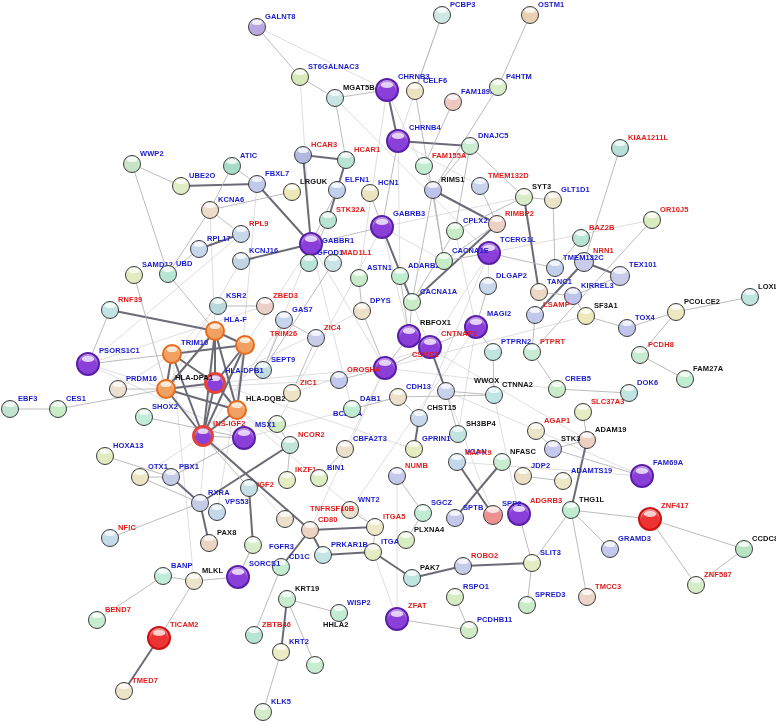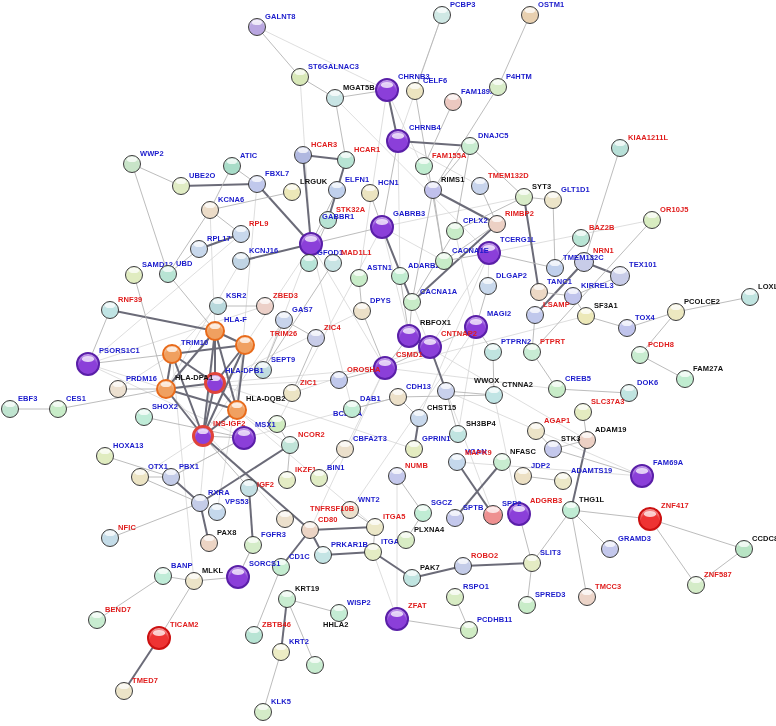--- a/index.html
+++ b/index.html
@@ -323,21 +323,21 @@
       <span class="lbl red" style="left: 505px; top: 209px;">RIMBP2</span>
       <div class="node" title="RPL9" style="left: 232px; top: 225px; width: 18px; height: 18px; background: radial-gradient(circle at 50% 70%, rgb(200, 216, 236) 0%, rgb(200, 216, 236) 55%, rgb(255, 255, 255) 100%);"></div>
       <span class="lbl red" style="left: 249px; top: 219px;">RPL9</span>
       <div class="node" title="RPL17" style="left: 190px; top: 240px; width: 18px; height: 18px; background: radial-gradient(circle at 50% 70%, rgb(200, 216, 236) 0%, rgb(200, 216, 236) 55%, rgb(255, 255, 255) 100%);"></div>
       <span class="lbl blue" style="left: 207px; top: 234px;">RPL17</span>
       <div class="node" title="BAZ2B" style="left: 572px; top: 229px; width: 18px; height: 18px; background: radial-gradient(circle at 50% 70%, rgb(184, 228, 212) 0%, rgb(184, 228, 212) 55%, rgb(255, 255, 255) 100%);"></div>
       <span class="lbl red" style="left: 589px; top: 223px;">BAZ2B</span>
       <div class="node" title="KCNJ16" style="left: 232px; top: 252px; width: 18px; height: 18px; background: radial-gradient(circle at 50% 70%, rgb(192, 212, 228) 0%, rgb(192, 212, 228) 55%, rgb(255, 255, 255) 100%);"></div>
       <span class="lbl blue" style="left: 249px; top: 246px;">KCNJ16</span>
       <div class="node big" title="GABBR1" style="left: 299px; top: 232px; width: 24px; height: 24px; background: radial-gradient(circle at 50% 70%, rgb(139, 63, 217) 0%, rgb(139, 63, 217) 55%, rgb(255, 255, 255) 100%);"></div>
-      <span class="lbl blue" style="left: 322px; top: 212px;">GABBR1</span>
+      <span class="lbl blue" style="left: 322px; top: 236px;">GABBR1</span>
       <div class="node big" title="TCERG1L" style="left: 477px; top: 241px; width: 24px; height: 24px; background: radial-gradient(circle at 50% 70%, rgb(139, 63, 217) 0%, rgb(139, 63, 217) 55%, rgb(255, 255, 255) 100%);"></div>
       <span class="lbl blue" style="left: 500px; top: 235px;">TCERG1L</span>
       <div class="node" title="NRN1" style="left: 574px; top: 252px; width: 20px; height: 20px; background: radial-gradient(circle at 50% 70%, rgb(200, 204, 232) 0%, rgb(200, 204, 232) 55%, rgb(255, 255, 255) 100%);"></div>
       <span class="lbl red" style="left: 593px; top: 246px;">NRN1</span>
       <div class="node" title="TEX101" style="left: 610px; top: 266px; width: 20px; height: 20px; background: radial-gradient(circle at 50% 70%, rgb(200, 204, 232) 0%, rgb(200, 204, 232) 55%, rgb(255, 255, 255) 100%);"></div>
       <span class="lbl blue" style="left: 629px; top: 260px;">TEX101</span>
       <div class="node" title="SAMD12" style="left: 125px; top: 266px; width: 18px; height: 18px; background: radial-gradient(circle at 50% 70%, rgb(224, 236, 192) 0%, rgb(224, 236, 192) 55%, rgb(255, 255, 255) 100%);"></div>
       <span class="lbl blue" style="left: 142px; top: 260px;">SAMD12</span>
       <div class="node" title="UBD" style="left: 159px; top: 265px; width: 18px; height: 18px; background: radial-gradient(circle at 50% 70%, rgb(184, 228, 212) 0%, rgb(184, 228, 212) 55%, rgb(255, 255, 255) 100%);"></div>
       <span class="lbl blue" style="left: 176px; top: 259px;">UBD</span>
@@ -407,21 +407,21 @@
       <span class="lbl red" style="left: 648px; top: 340px;">PCDH8</span>
       <div class="node hlap" title="HLA-DPB1" style="left: 204px; top: 372px; width: 22px; height: 22px; background: radial-gradient(circle at 50% 70%, rgb(139, 63, 217) 0%, rgb(139, 63, 217) 55%, rgb(255, 255, 255) 100%);"></div>
       <span class="lbl blue" style="left: 225px; top: 366px;">HLA-DPB1</span>
       <div class="node" title="PRDM16" style="left: 109px; top: 380px; width: 18px; height: 18px; background: radial-gradient(circle at 50% 70%, rgb(236, 224, 208) 0%, rgb(236, 224, 208) 55%, rgb(255, 255, 255) 100%);"></div>
       <span class="lbl blue" style="left: 126px; top: 374px;">PRDM16</span>
       <div class="node hla" title="HLA-DPA1" style="left: 156px; top: 379px; width: 20px; height: 20px; background: radial-gradient(circle at 50% 70%, rgb(240, 160, 96) 0%, rgb(240, 160, 96) 55%, rgb(255, 255, 255) 100%);"></div>
       <span class="lbl black" style="left: 175px; top: 373px;">HLA-DPA1</span>
       <div class="node" title="ZIC1" style="left: 283px; top: 384px; width: 18px; height: 18px; background: radial-gradient(circle at 50% 70%, rgb(236, 228, 196) 0%, rgb(236, 228, 196) 55%, rgb(255, 255, 255) 100%);"></div>
       <span class="lbl red" style="left: 300px; top: 378px;">ZIC1</span>
       <div class="node big" title="CSMD1" style="left: 373px; top: 356px; width: 24px; height: 24px; background: radial-gradient(circle at 50% 70%, rgb(139, 63, 217) 0%, rgb(139, 63, 217) 55%, rgb(255, 255, 255) 100%);"></div>
-      <span class="lbl red" style="left: 396px; top: 350px;">CSMD1</span>
+      <span class="lbl red" style="left: 396px; top: 350px; padding-left: 16px;">CSMD1</span>
       <div class="node" title="OROSHA" style="left: 330px; top: 371px; width: 18px; height: 18px; background: radial-gradient(circle at 50% 70%, rgb(192, 200, 236) 0%, rgb(192, 200, 236) 55%, rgb(255, 255, 255) 100%);"></div>
       <span class="lbl red" style="left: 347px; top: 365px;">OROSHA</span>
       <div class="node" title="CREB5" style="left: 548px; top: 380px; width: 18px; height: 18px; background: radial-gradient(circle at 50% 70%, rgb(200, 236, 200) 0%, rgb(200, 236, 200) 55%, rgb(255, 255, 255) 100%);"></div>
       <span class="lbl blue" style="left: 565px; top: 374px;">CREB5</span>
       <div class="node" title="DOK6" style="left: 620px; top: 384px; width: 18px; height: 18px; background: radial-gradient(circle at 50% 70%, rgb(192, 228, 224) 0%, rgb(192, 228, 224) 55%, rgb(255, 255, 255) 100%);"></div>
       <span class="lbl blue" style="left: 637px; top: 378px;">DOK6</span>
       <div class="node" title="FAM27A" style="left: 676px; top: 370px; width: 18px; height: 18px; background: radial-gradient(circle at 50% 70%, rgb(192, 236, 208) 0%, rgb(192, 236, 208) 55%, rgb(255, 255, 255) 100%);"></div>
       <span class="lbl black" style="left: 693px; top: 364px;">FAM27A</span>
       <div class="node" title="CDH13" style="left: 389px; top: 388px; width: 18px; height: 18px; background: radial-gradient(circle at 50% 70%, rgb(236, 224, 200) 0%, rgb(236, 224, 200) 55%, rgb(255, 255, 255) 100%);"></div>
       <span class="lbl blue" style="left: 406px; top: 382px;">CDH13</span>
@@ -510,21 +510,21 @@
       <span class="lbl red" style="left: 383px; top: 512px;">ITGA5</span>
       <div class="node" title="SPTB" style="left: 446px; top: 509px; width: 18px; height: 18px; background: radial-gradient(circle at 50% 70%, rgb(196, 200, 236) 0%, rgb(196, 200, 236) 55%, rgb(255, 255, 255) 100%);"></div>
       <span class="lbl blue" style="left: 463px; top: 503px;">SPTB</span>
       <div class="node red" title="ZNF417" style="left: 638px; top: 507px; width: 24px; height: 24px; background: radial-gradient(circle at 50% 70%, rgb(238, 51, 51) 0%, rgb(238, 51, 51) 55%, rgb(255, 255, 255) 100%);"></div>
       <span class="lbl red" style="left: 661px; top: 501px;">ZNF417</span>
       <div class="node" title="NFIC" style="left: 101px; top: 529px; width: 18px; height: 18px; background: radial-gradient(circle at 50% 70%, rgb(196, 220, 232) 0%, rgb(196, 220, 232) 55%, rgb(255, 255, 255) 100%);"></div>
       <span class="lbl red" style="left: 118px; top: 523px;">NFIC</span>
       <div class="node" title="PAX8" style="left: 200px; top: 534px; width: 18px; height: 18px; background: radial-gradient(circle at 50% 70%, rgb(236, 212, 196) 0%, rgb(236, 212, 196) 55%, rgb(255, 255, 255) 100%);"></div>
       <span class="lbl black" style="left: 217px; top: 528px;">PAX8</span>
       <div class="node" title="FGFR3" style="left: 244px; top: 536px; width: 18px; height: 18px; background: radial-gradient(circle at 50% 70%, rgb(212, 236, 200) 0%, rgb(212, 236, 200) 55%, rgb(255, 255, 255) 100%);"></div>
-      <span class="lbl blue" style="left: 261px; top: 530px;">FGFR3</span>
+      <span class="lbl blue" style="left: 261px; top: 542px; padding-left: 8px;">FGFR3</span>
       <div class="node" title="ITGA1" style="left: 364px; top: 543px; width: 18px; height: 18px; background: radial-gradient(circle at 50% 70%, rgb(228, 236, 196) 0%, rgb(228, 236, 196) 55%, rgb(255, 255, 255) 100%);"></div>
       <span class="lbl blue" style="left: 381px; top: 537px;">ITGA1</span>
       <div class="node" title="PLXNA4" style="left: 397px; top: 531px; width: 18px; height: 18px; background: radial-gradient(circle at 50% 70%, rgb(216, 236, 196) 0%, rgb(216, 236, 196) 55%, rgb(255, 255, 255) 100%);"></div>
       <span class="lbl black" style="left: 414px; top: 525px;">PLXNA4</span>
       <div class="node" title="PRKAR1B" style="left: 314px; top: 546px; width: 18px; height: 18px; background: radial-gradient(circle at 50% 70%, rgb(196, 228, 228) 0%, rgb(196, 228, 228) 55%, rgb(255, 255, 255) 100%);"></div>
       <span class="lbl blue" style="left: 331px; top: 540px;">PRKAR1B</span>
       <div class="node" title="CCDC86" style="left: 735px; top: 540px; width: 18px; height: 18px; background: radial-gradient(circle at 50% 70%, rgb(184, 228, 196) 0%, rgb(184, 228, 196) 55%, rgb(255, 255, 255) 100%);"></div>
       <span class="lbl black" style="left: 752px; top: 534px;">CCDC86</span>
       <div class="node" title="CD1C" style="left: 272px; top: 558px; width: 18px; height: 18px; background: radial-gradient(circle at 50% 70%, rgb(196, 236, 208) 0%, rgb(196, 236, 208) 55%, rgb(255, 255, 255) 100%);"></div>
       <span class="lbl blue" style="left: 289px; top: 552px;">CD1C</span>

